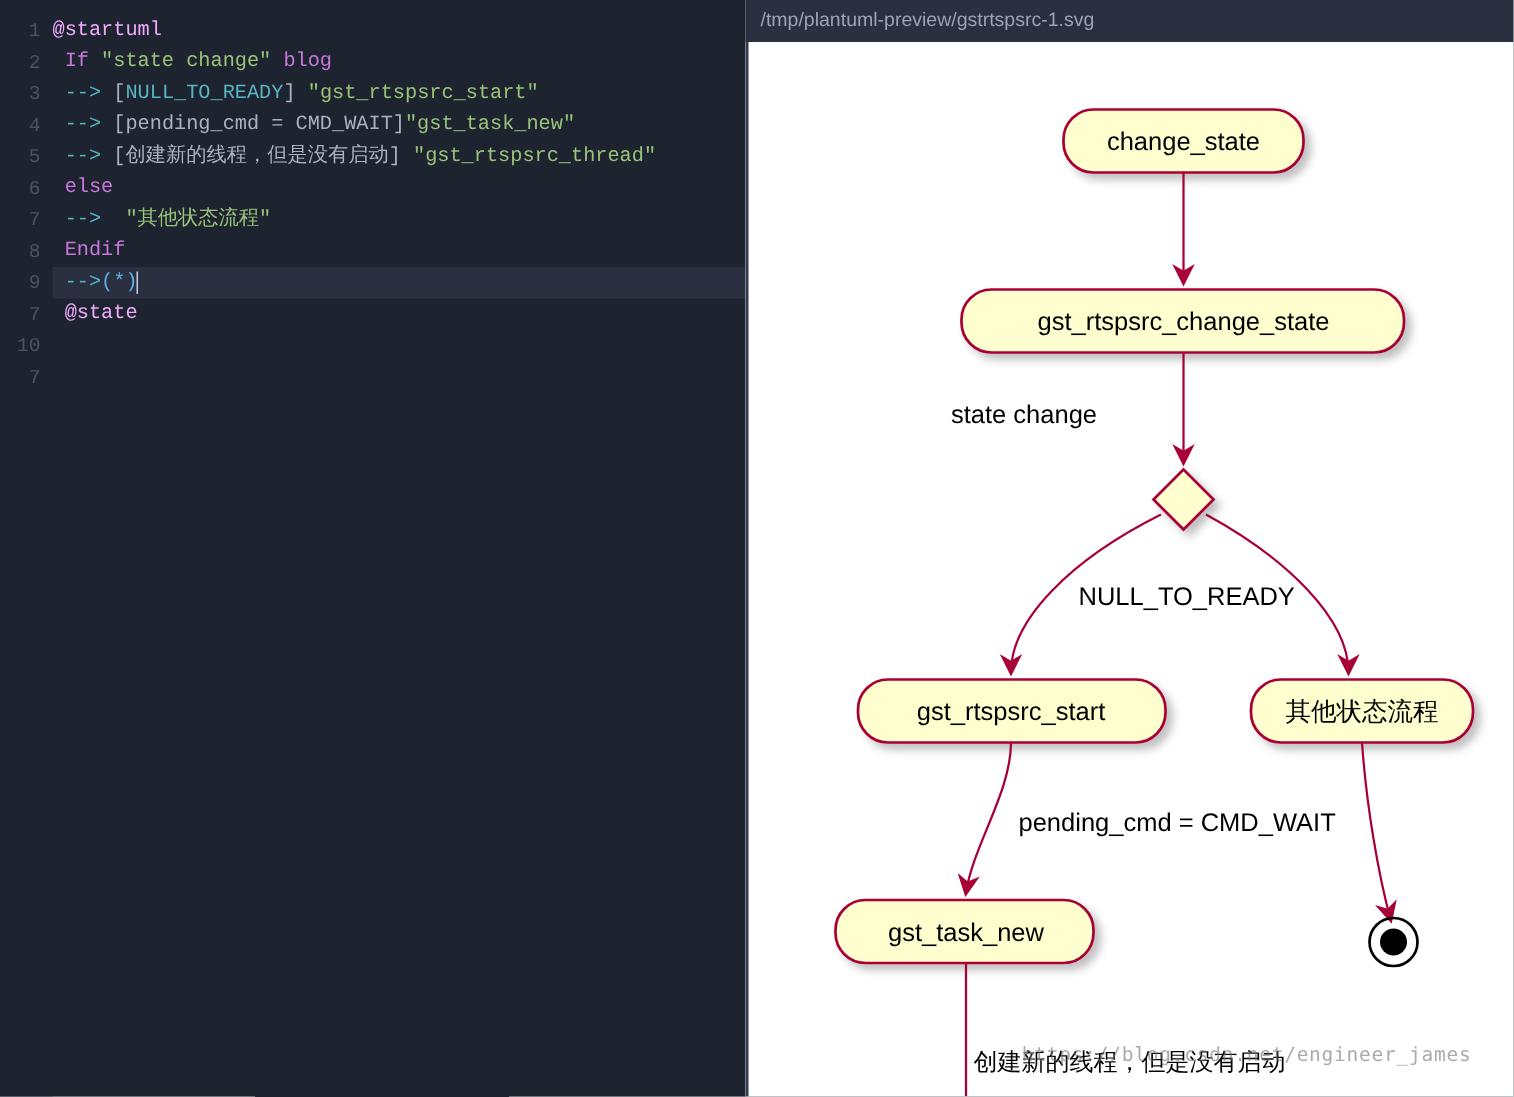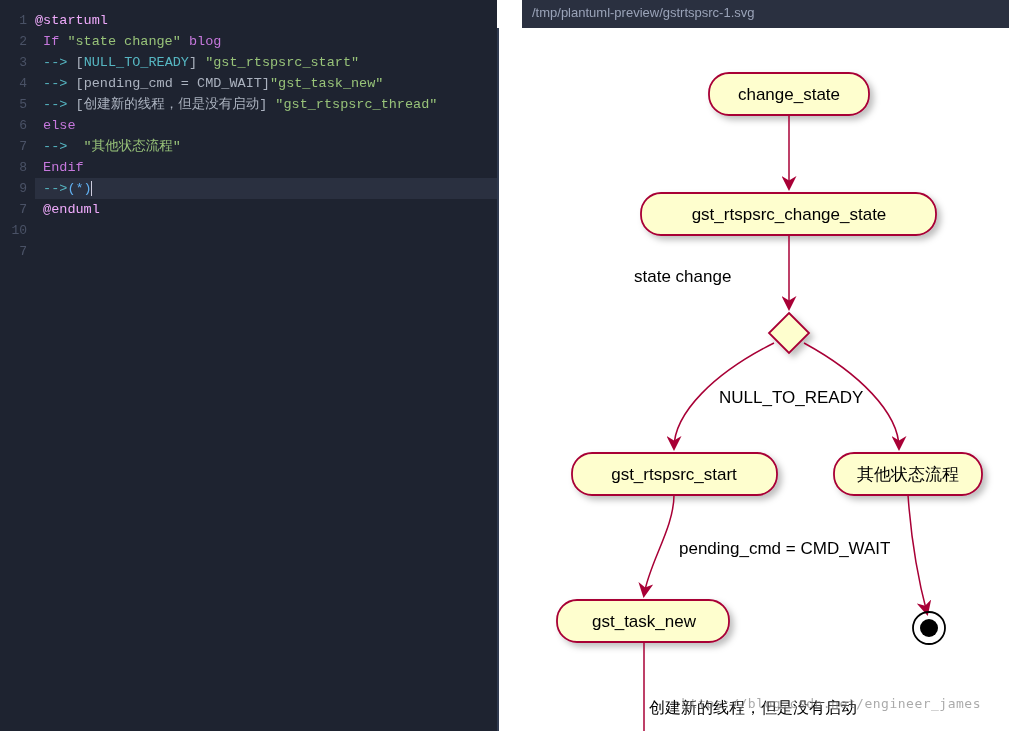--- a/index.html
+++ b/index.html
@@ -22,21 +22,21 @@
   .tok-kw   { color: #c678dd; }
   .tok-id   { color: #abb2bf; }
   .tok-str  { color: #98c379; }
   .tok-call { color: #61afef; }
   .tok-arr  { color: #56b6c2; }
   .tok-punc { color: #abb2bf; }
   .tok-enum { color: #56b6c2; }
   .cursor   { border-right: 1px solid #ccd; margin-left: -1px; }
 
   .preview-pane { width: 512px; height: 731px; display: flex; flex-direction: column; background: #fff; }
-  .preview-path-bar { height: 28px; background: #2a3040; color: #9aa3b8; font-size: 13px; padding: 5px 10px; font-family: "Segoe UI", Arial, sans-serif; margin-left: 25px; }
+  .preview-path-bar { height: 28px; background: #2a3040; color: #9aa3b8; font-size: 13px; padding: 5px 10px; font-family: "Segoe UI", Arial, sans-serif; }
   .preview-svg-wrap { flex: 1; background: #fff; position: relative; overflow: hidden; border-left:2px solid #303a4f;}
   .watermark { position:absolute; right:28px; bottom:20px; color:#737373; font-size:13px; font-family: Consolas, monospace; letter-spacing:0.5px; opacity:0.6;}
 </style>
 </head>
 <body>
 
 <div class="editor-pane">
   <div class="gutter">
     <div class="ln">1</div>
     <div class="ln">2</div>
@@ -54,21 +54,21 @@
   <div class="code">
     <div class="line"><span class="tok-tag">@startuml</span></div>
     <div class="line"><span class="tok-kw"> If </span><span class="tok-str">"state change"</span><span class="tok-kw"> blog</span></div>
     <div class="line"><span class="tok-arr"> --&gt; </span><span class="tok-punc">[</span><span class="tok-enum">NULL_TO_READY</span><span class="tok-punc">]</span><span> </span><span class="tok-str">"gst_rtspsrc_start"</span></div>
     <div class="line"><span class="tok-arr"> --&gt; </span><span class="tok-punc">[</span><span class="tok-id">pending_cmd = CMD_WAIT</span><span class="tok-punc">]</span><span class="tok-str">"gst_task_new"</span></div>
     <div class="line"><span class="tok-arr"> --&gt; </span><span class="tok-punc">[</span><span class="tok-id">创建新的线程，但是没有启动</span><span class="tok-punc">]</span><span> </span><span class="tok-str">"gst_rtspsrc_thread"</span></div>
     <div class="line"><span class="tok-kw"> else</span></div>
     <div class="line"><span class="tok-arr"> --&gt;  </span><span class="tok-str">"其他状态流程"</span></div>
     <div class="line"><span class="tok-kw"> Endif</span></div>
     <div class="line current"><span class="tok-arr"> --&gt;</span><span class="tok-call">(*)</span><span class="cursor"></span></div>
-    <div class="line"><span class="tok-tag"> @enduml</span></div>
+    <div class="line"><span class="tok-tag"> @state</span></div>
     <div class="line"></div>
   </div>
 </div>
 
 <div class="preview-pane">
   <div class="preview-path-bar">
     <span>/tmp/plantuml-preview/gstrtspsrc-1.svg</span>
   </div>
   <div class="preview-svg-wrap">
     <svg width="510" height="703" viewBox="0 0 510 703">

